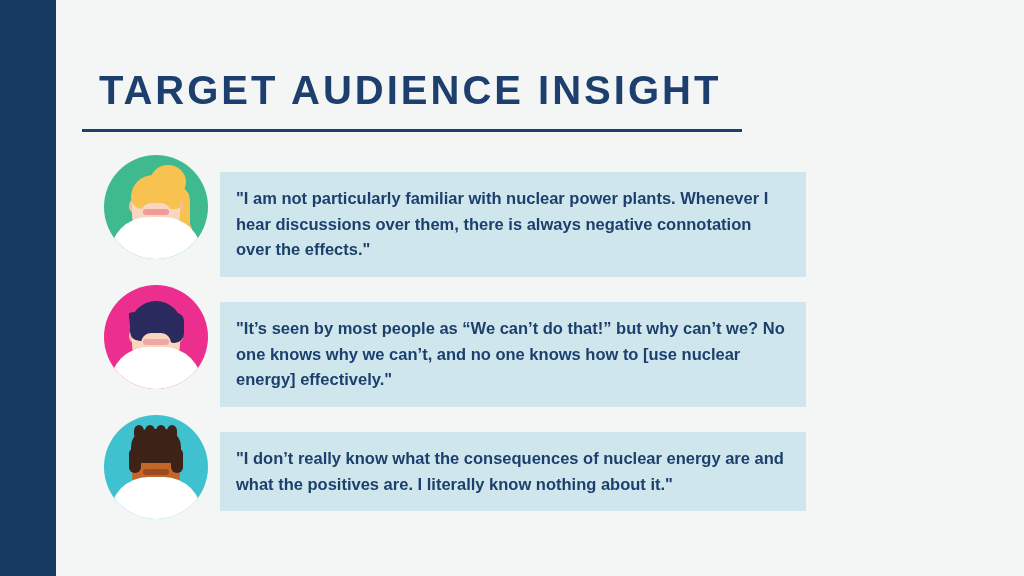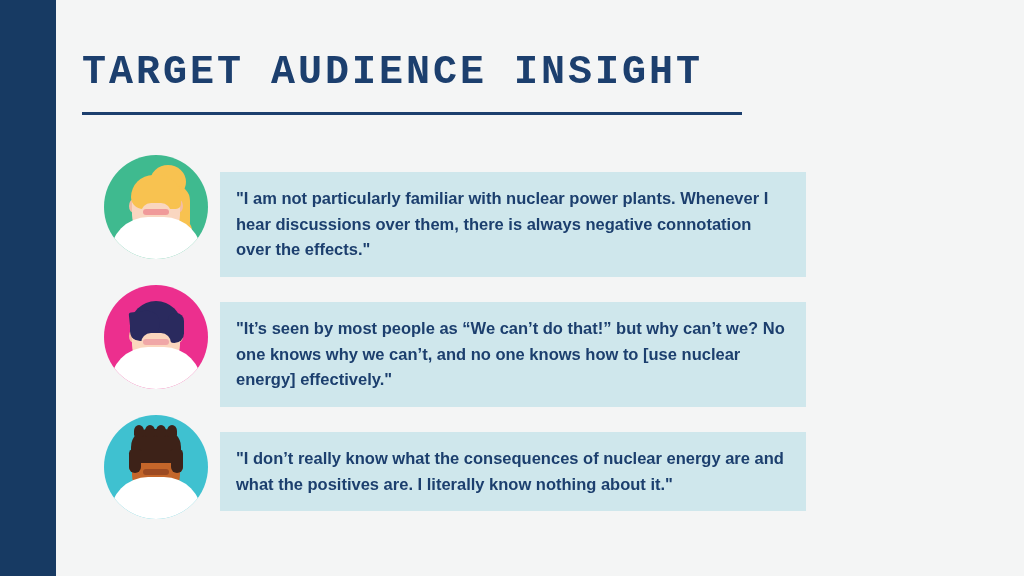--- a/index.html
+++ b/index.html
@@ -38,23 +38,23 @@
     left: 82px;
     top: 52px;
     width: 660px;
   }
   .page-title {
     font-size: 40px;
     font-weight: bold;
     letter-spacing: 3.0px;
     color: #1c3f6e;
     line-height: 1.05;
-    margin: 0;
+    margin: 17px;
     white-space: nowrap;
-    font-family: Liberation Mono, monospace;
+    font-family: Liberation Sans, sans-serif;
   }
   .title-rule {
     margin-top: 18px;
     width: 660px;
     height: 3px;
     background: #1c3f6e;
   }
 
   
   .rows {

